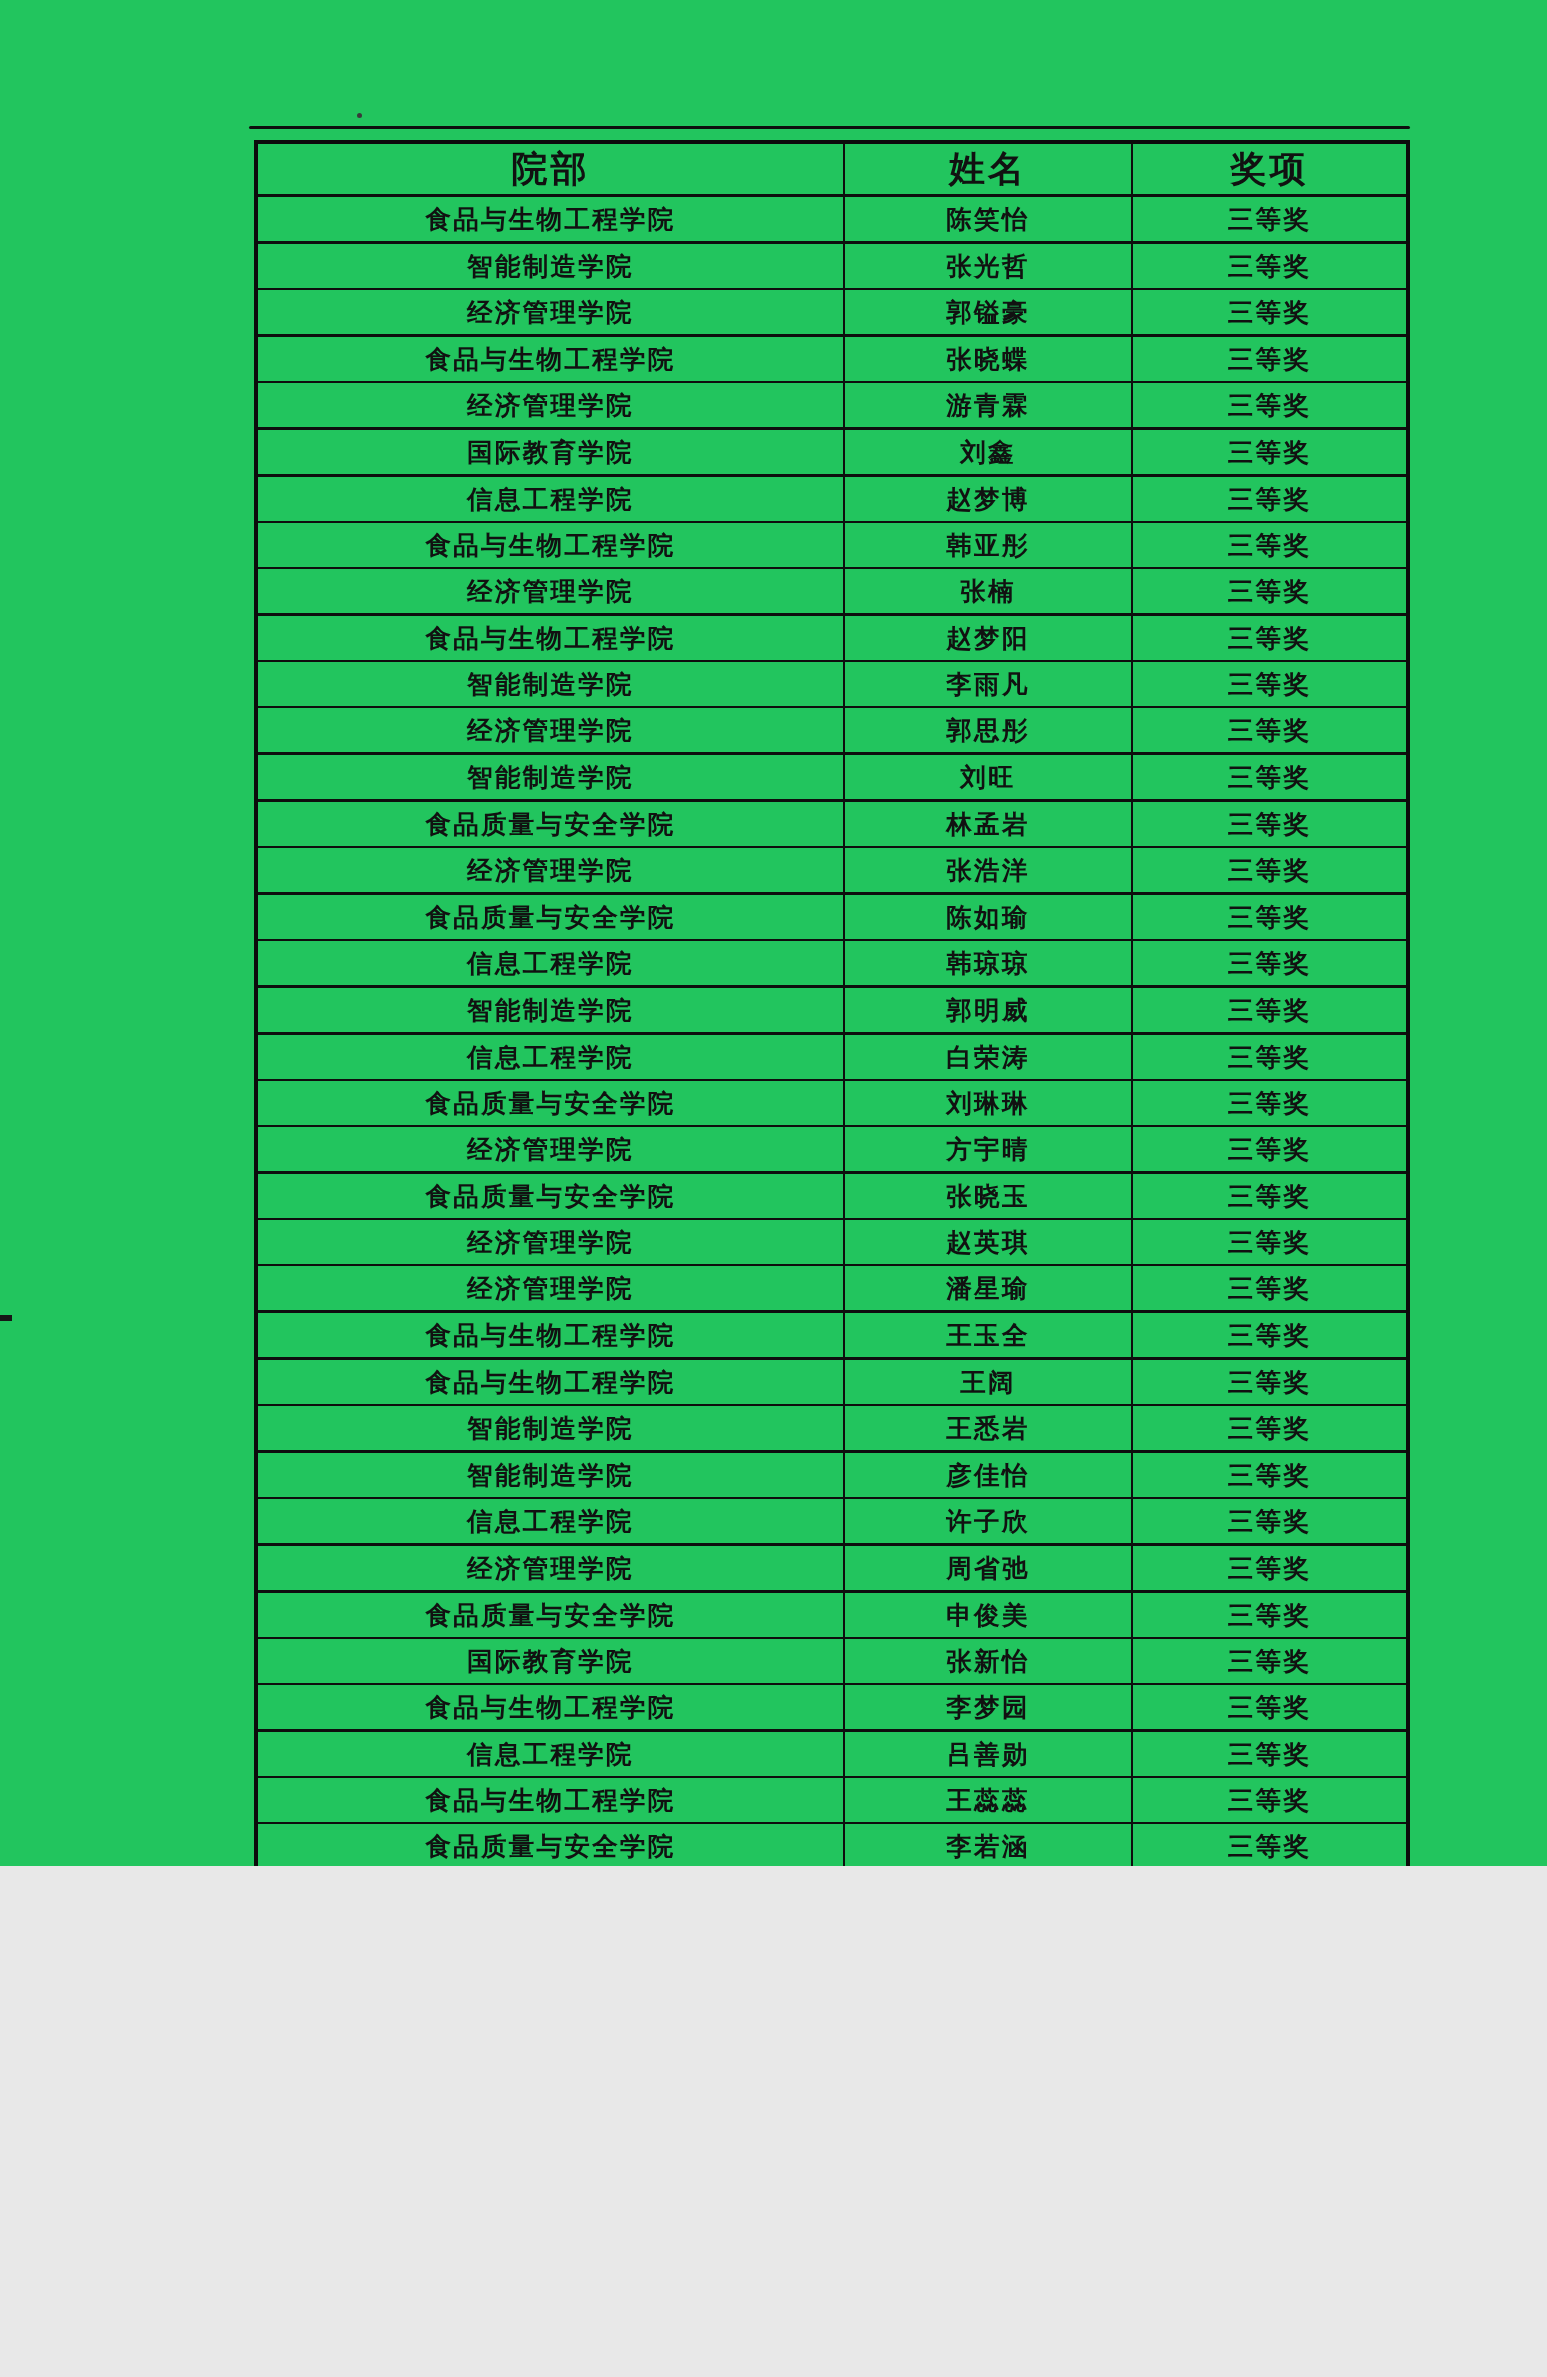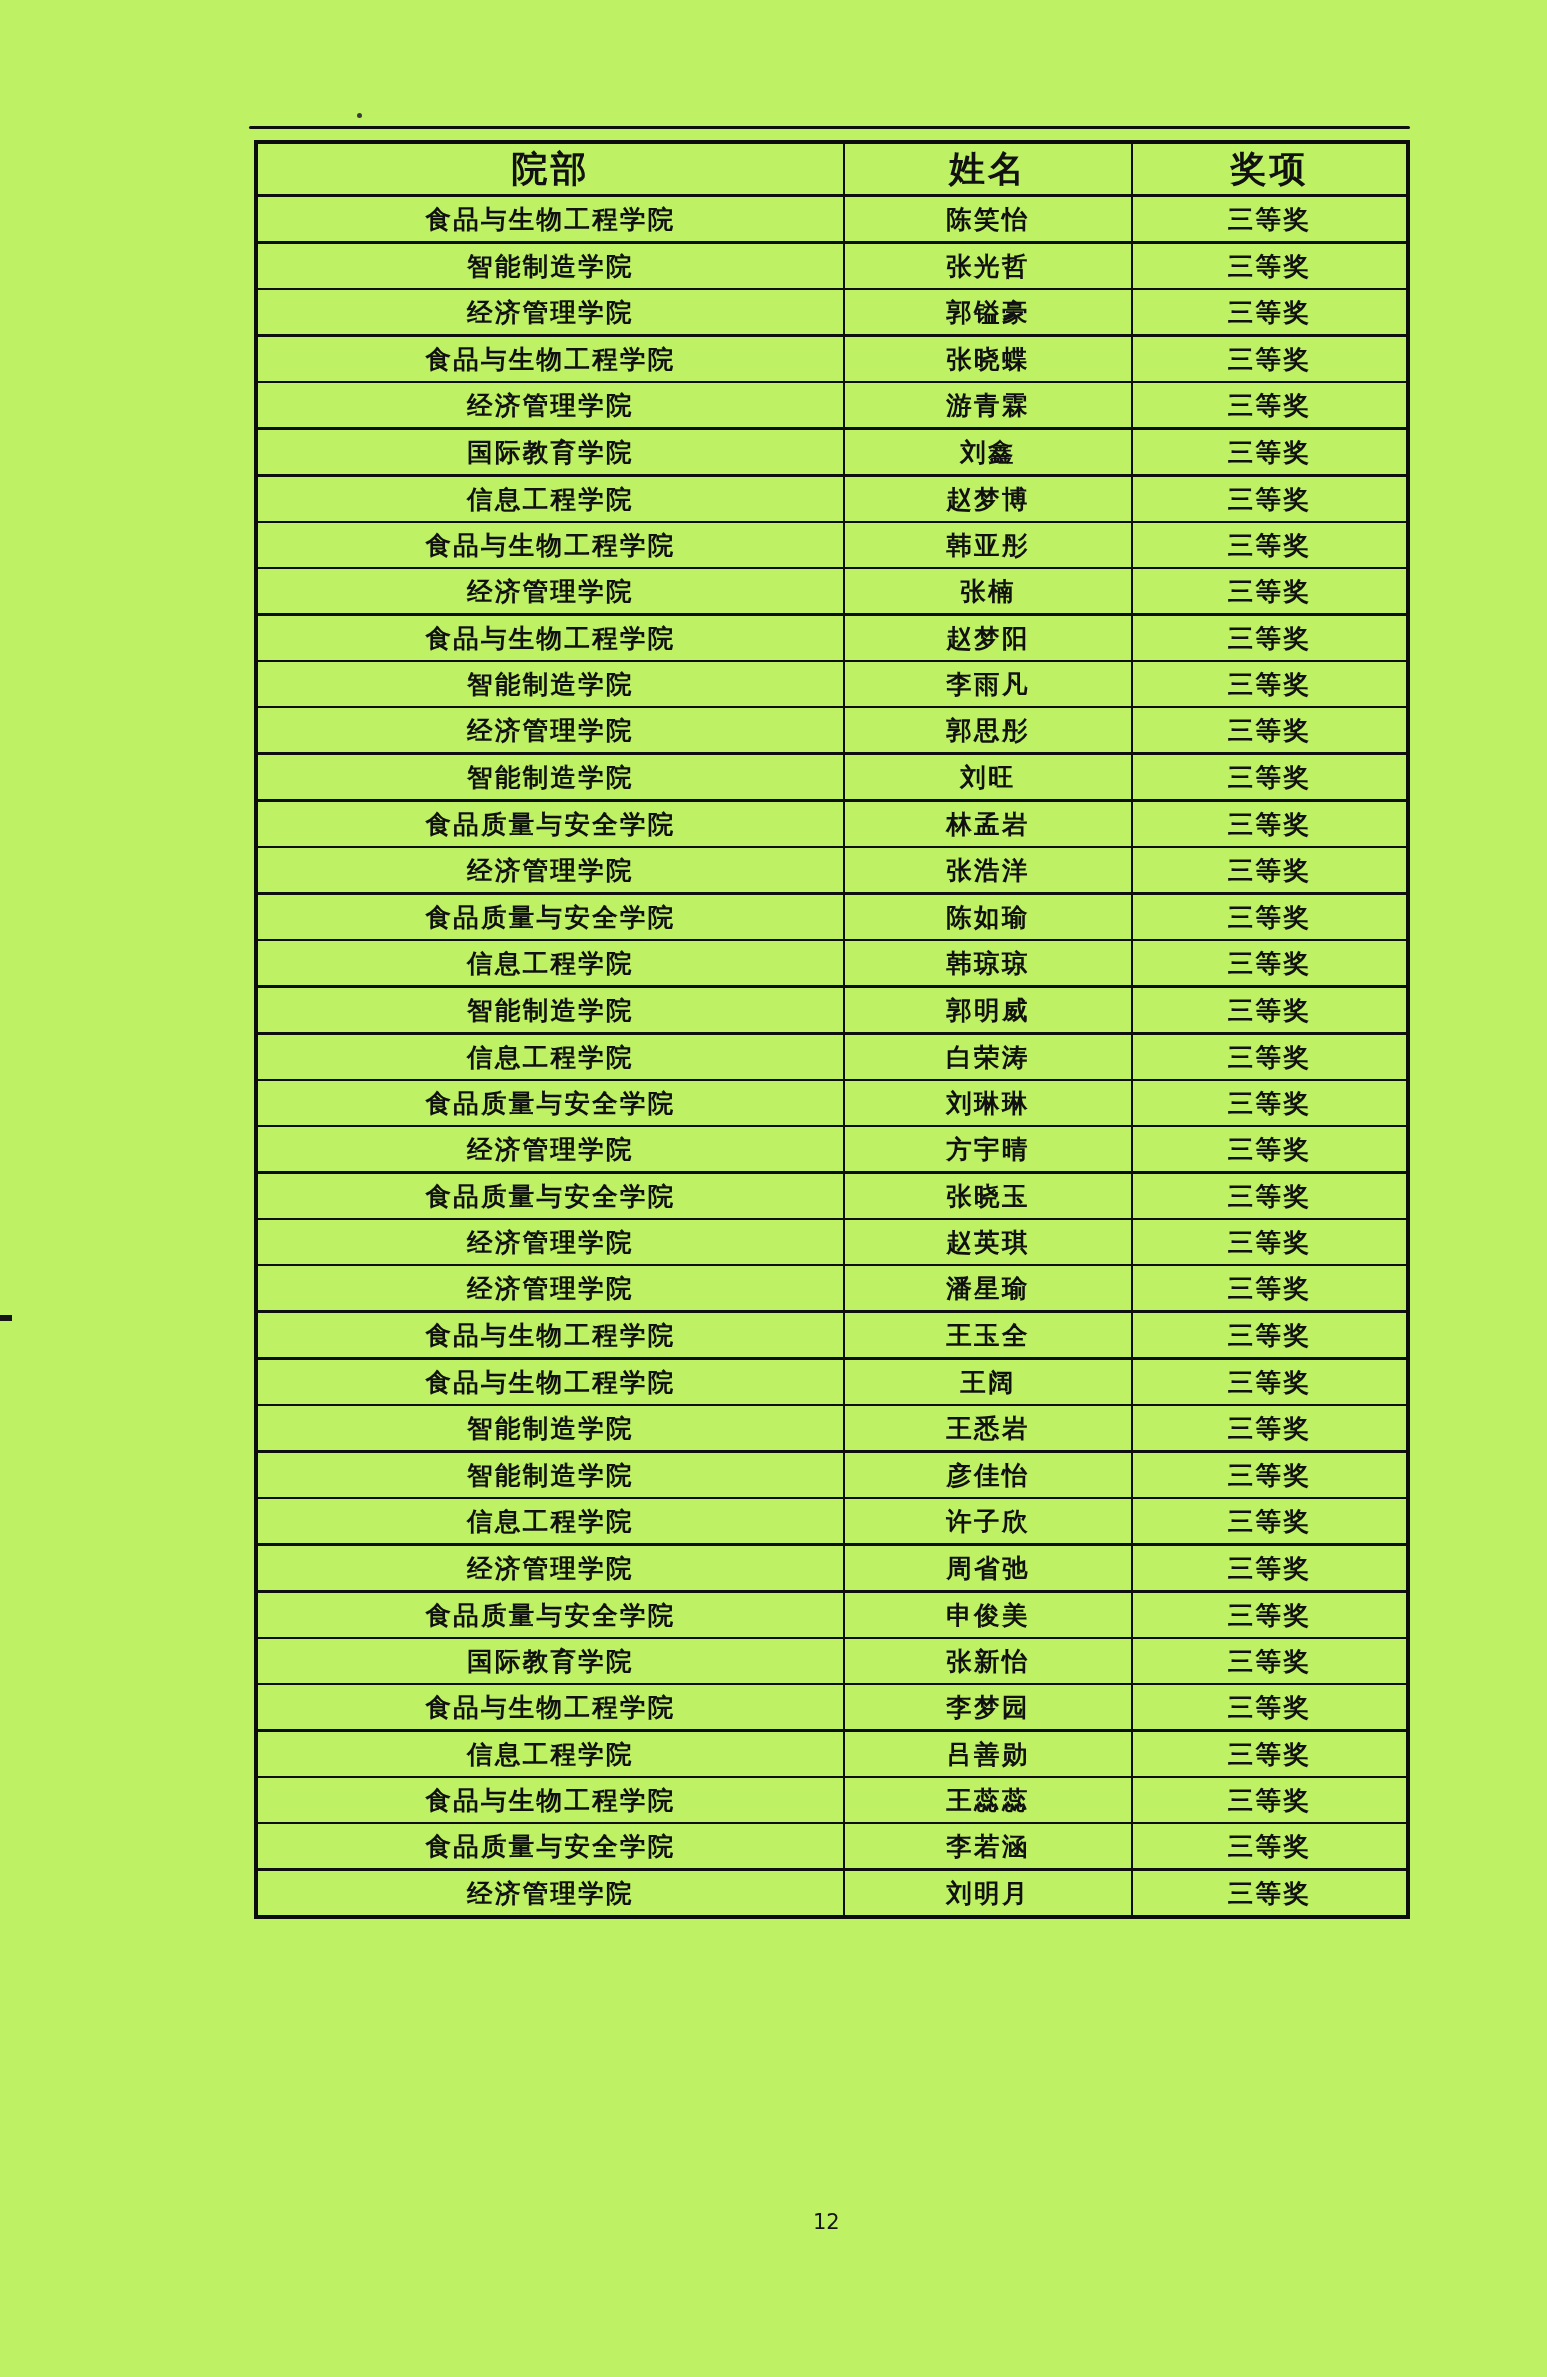--- a/index.html
+++ b/index.html
@@ -3,22 +3,22 @@
 <meta charset="utf-8">
 <style>
   html, body {
     margin: 0;
     padding: 0;
     background: #e8e8e8;
   }
   .page {
     position: relative;
     width: 1548px;
-    height: 2377px;
-    background: #bef264;
+    height: 1866px;
+    background: #22c55e;
     font-family: "Liberation Serif", serif;
     color: #111111;
     overflow: hidden;
   }
   
   .artifact-dot {
     position: absolute;
     left: 357px;
     top: 113px;
     width: 5.4px;

